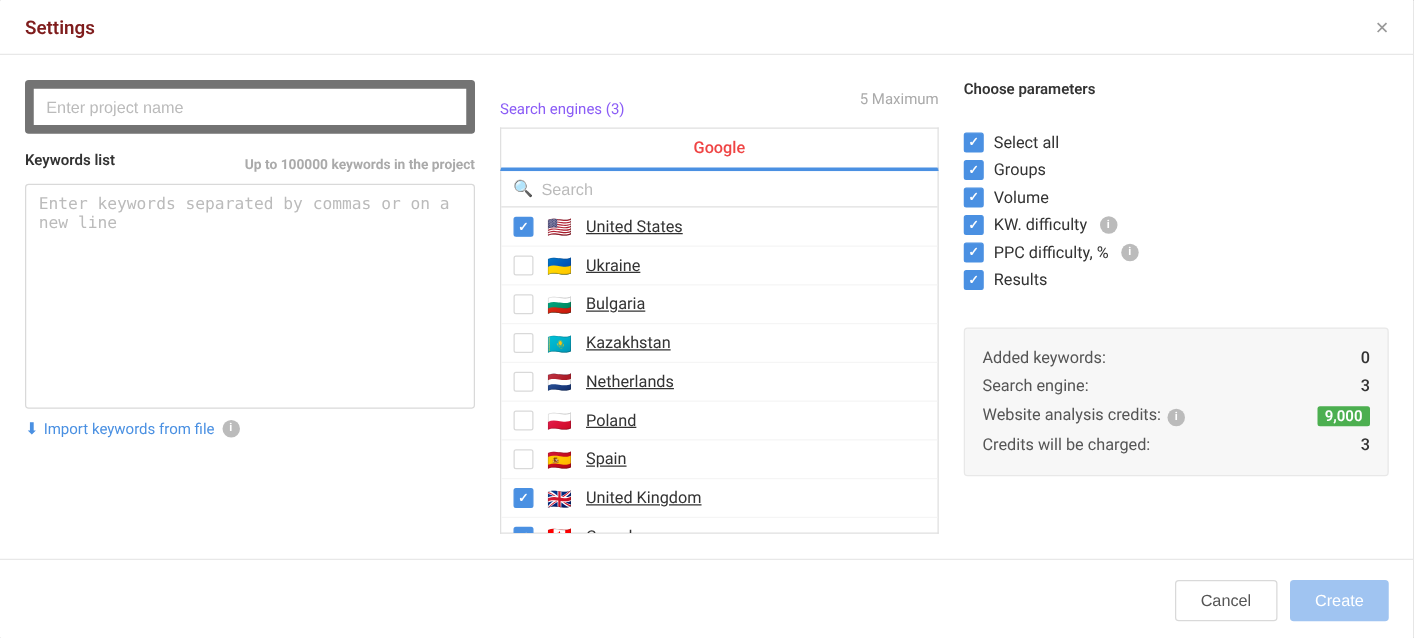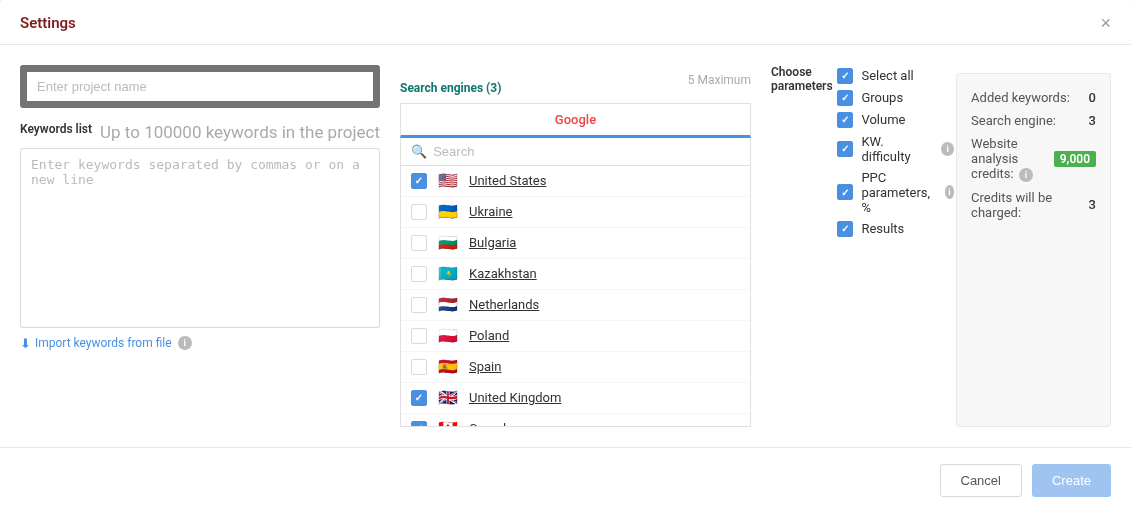--- a/index.html
+++ b/index.html
@@ -85,22 +85,23 @@
       display: flex;
       flex-direction: column;
     }
     .keywords-header {
       display: flex;
       justify-content: space-between;
       align-items: center;
       margin-bottom: 6px;
     }
     .keywords-hint {
-      font-size: 17px;
+      font-size: 11px;
       color: #aaa;
+      font-weight: bold;
     }
     .keywords-textarea {
       width: 100%;
       height: 180px;
       border: 1px solid #d9d9d9;
       border-radius: 3px;
       padding: 8px 10px;
       font-size: 13px;
       color: #555;
       resize: none;
@@ -140,22 +141,22 @@
       flex-direction: column;
     }
     .search-engines-header {
       display: flex;
       align-items: center;
       justify-content: space-between;
       margin-bottom: 8px;
     }
     .search-engines-title {
       font-size: 12px;
-      font-weight: 700;
-      color: #0f766e;
+      font-weight: 400;
+      color: #8b5cf6;
       margin-top: 16px;
     }
     .max-label {
       font-size: 12px;
       color: #aaa;
     }
     .google-tab {
       background: #fff;
       border: 1px solid #e0e0e0;
       border-bottom: 3px solid #4a90e2;
@@ -235,22 +236,22 @@
     }
     .country-name {
       font-size: 13px;
       color: #333;
       text-decoration: underline;
     }
     .right-panel {
       width: 340px;
       flex-shrink: 0;
       display: flex;
-      flex-direction: row;
-      gap: 2px;
+      flex-direction: column;
+      gap: 19px;
     }
     .params-title {
       font-size: 12px;
       font-weight: 600;
       color: #333;
       margin-bottom: 6px;
     }
     .param-item {
       display: flex;
       align-items: center;
@@ -421,21 +422,21 @@
               <div class="checkbox checked"></div>
               <span class="param-label">Volume</span>
             </div>
             <div class="param-item">
               <div class="checkbox checked"></div>
               <span class="param-label">KW. difficulty</span>
               <span class="info-icon">i</span>
             </div>
             <div class="param-item">
               <div class="checkbox checked"></div>
-              <span class="param-label">PPC parameters, %</span>
+              <span class="param-label">PPC difficulty, %</span>
               <span class="info-icon">i</span>
             </div>
             <div class="param-item">
               <div class="checkbox checked"></div>
               <span class="param-label">Results</span>
             </div>
           </div>
         <div class="stats-box">
           <div class="stat-row">
             <span>Added keywords:</span>

